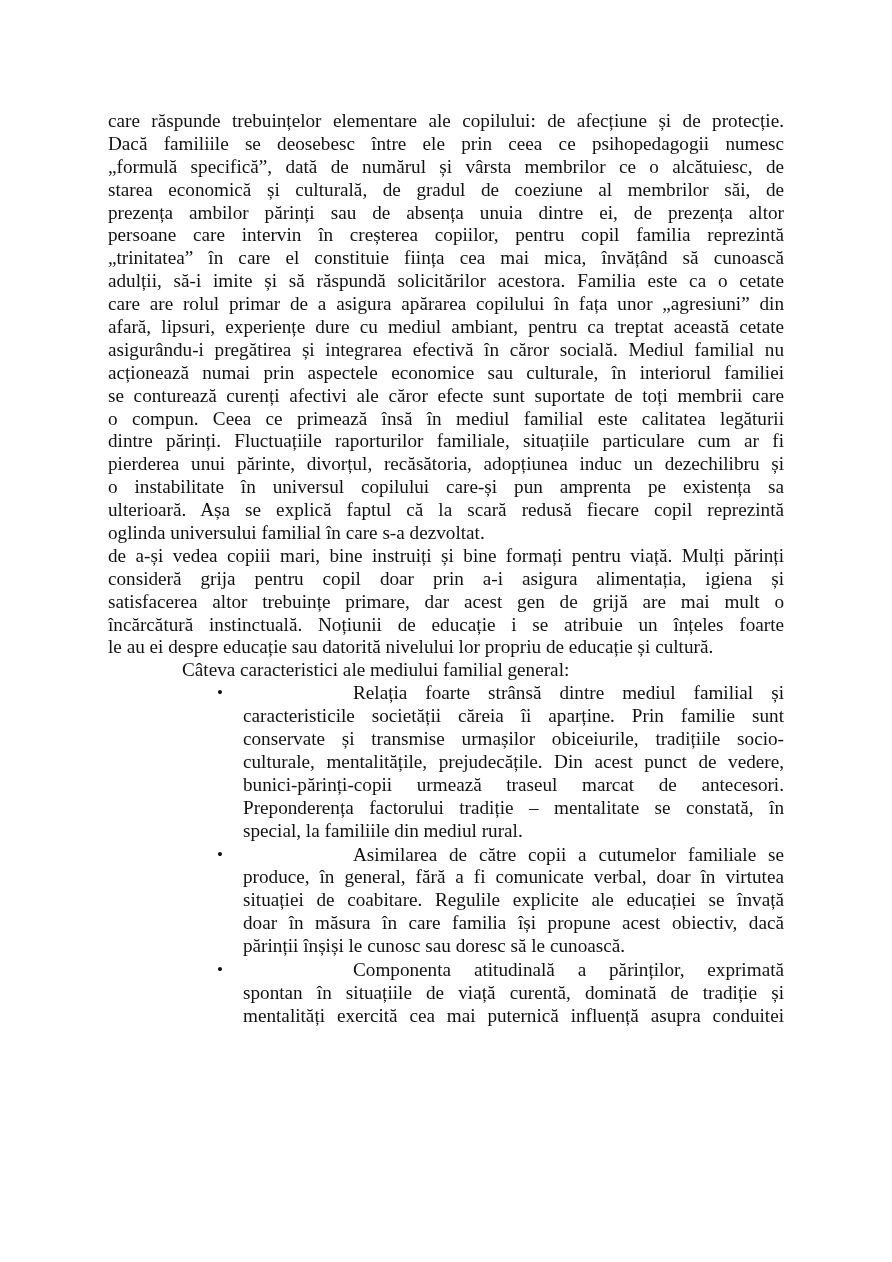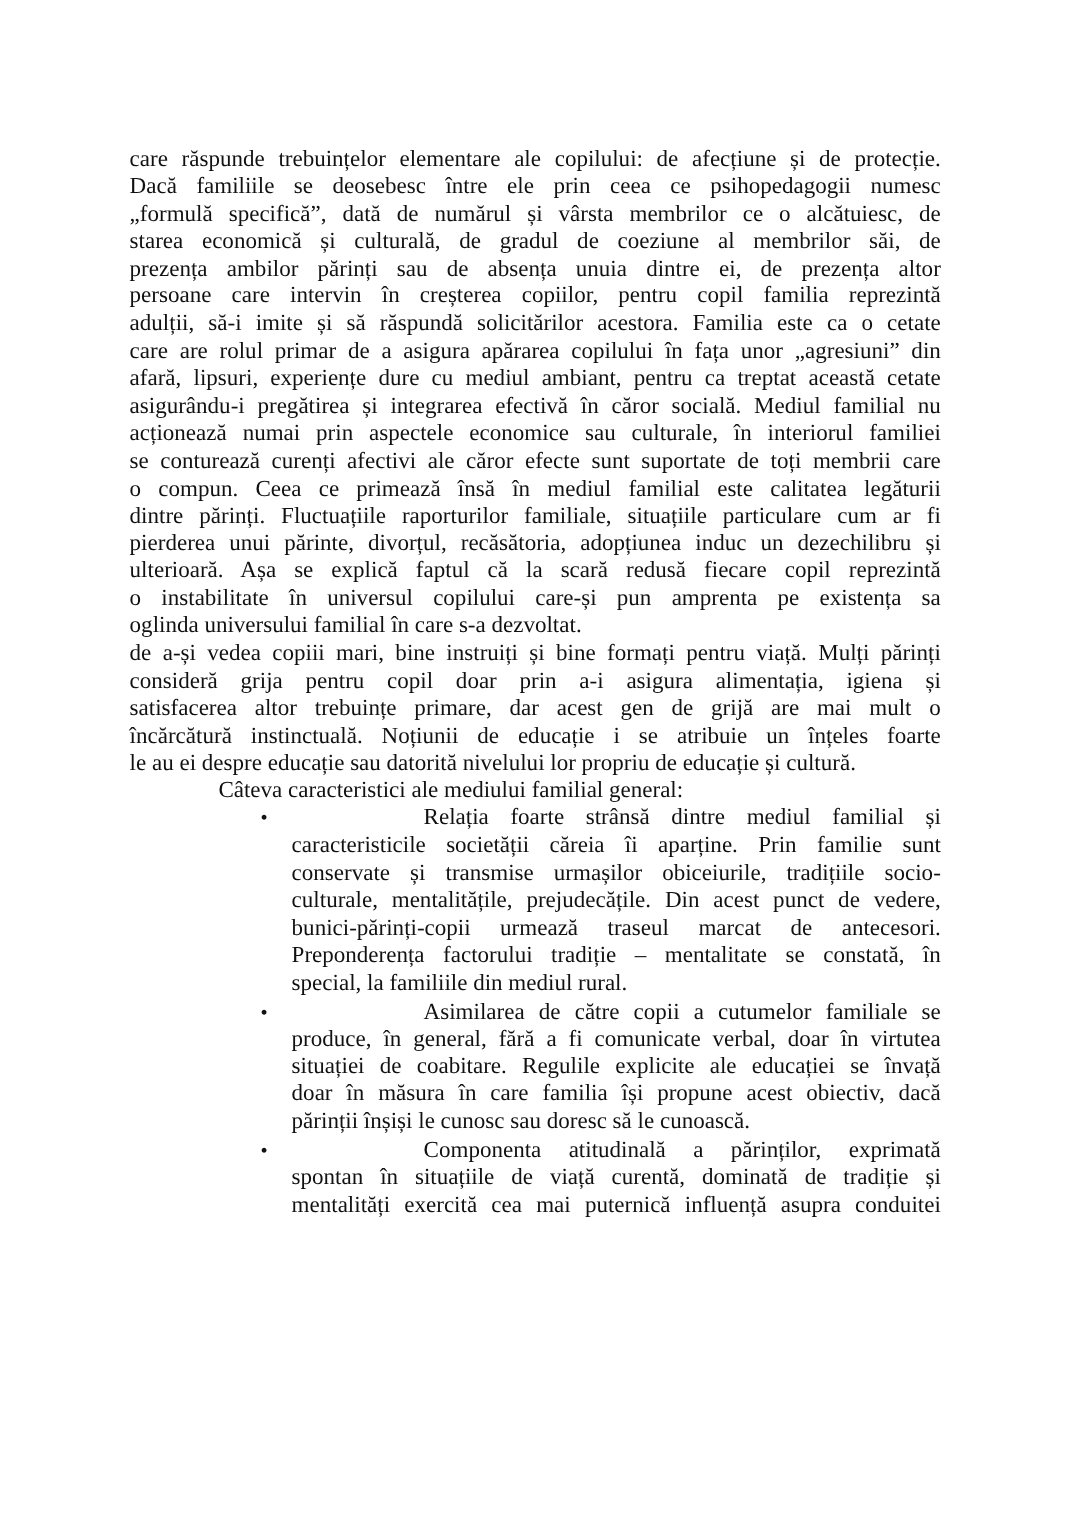--- a/index.html
+++ b/index.html
@@ -3,21 +3,21 @@
 <meta charset="utf-8">
 <style>
   html, body { margin: 0; padding: 0; background: #ffffff; }
   body { width: 892px; height: 1262px; position: relative; overflow: hidden; }
   .page {
     position: absolute; left: 0; top: 0; width: 892px; height: 1262px;
     background: #ffffff; color: #111111;
     font-family: "Liberation Serif", "DejaVu Serif", serif;
     font-size: 19.2px;
   }
-  .body-text { position: absolute; left: 108px; top: 122px; width: 676px; }
+  .body-text { position: absolute; left: 108px; top: 110px; width: 676px; }
   .line {
     height: 22.9px; line-height: 22.9px; white-space: nowrap;
     text-align: justify; text-align-last: justify; overflow: visible;
   }
   .line.last { text-align-last: left; }
   .indent-p { padding-left: 78px; }
   .indent-c { padding-left: 74px; }
   .bullet-item { position: relative; margin-left: 135px; }
   .bullet-item .bullet {
     position: absolute; left: -26px; top: 0; width: 10px;
@@ -32,31 +32,32 @@
 <div class="page">
   <div class="body-text">
 
     <div>
       <div class="line">care răspunde trebuințelor elementare ale copilului: de afecțiune și de protecție.</div>
       <div class="line">Dacă familiile se deosebesc între ele prin ceea ce psihopedagogii numesc</div>
       <div class="line">„formulă specifică”, dată de numărul și vârsta membrilor ce o alcătuiesc, de</div>
       <div class="line">starea economică și culturală, de gradul de coeziune al membrilor săi, de</div>
       <div class="line">prezența ambilor părinți sau de absența unuia dintre ei, de prezența altor</div>
       <div class="line">persoane care intervin în creșterea copiilor, pentru copil familia reprezintă</div>
+      <div class="line">„trinitatea” în care el constituie ființa cea mai mica, învățând să cunoască</div>
       <div class="line">adulții, să-i imite și să răspundă solicitărilor acestora. Familia este ca o cetate</div>
       <div class="line">care are rolul primar de a asigura apărarea copilului în fața unor „agresiuni” din</div>
       <div class="line">afară, lipsuri, experiențe dure cu mediul ambiant, pentru ca treptat această cetate</div>
       <div class="line">asigurându-i pregătirea și integrarea efectivă în căror socială. Mediul familial nu</div>
       <div class="line">acționează numai prin aspectele economice sau culturale, în interiorul familiei</div>
       <div class="line">se conturează curenți afectivi ale căror efecte sunt suportate de toți membrii care</div>
       <div class="line">o compun. Ceea ce primează însă în mediul familial este calitatea legăturii</div>
       <div class="line">dintre părinți. Fluctuațiile raporturilor familiale, situațiile particulare cum ar fi</div>
       <div class="line">pierderea unui părinte, divorțul, recăsătoria, adopțiunea induc un dezechilibru și</div>
+      <div class="line">o instabilitate în universul copilului care-și pun amprenta pe existența sa</div>
       <div class="line">ulterioară. Așa se explică faptul că la scară redusă fiecare copil reprezintă</div>
-      <div class="line">o instabilitate în universul copilului care-și pun amprenta pe existența sa</div>
       <div class="line last">oglinda universului familial în care s-a dezvoltat.</div>
     </div>
 
     <div>
       <div class="line">de a-și vedea copiii mari, bine instruiți și bine formați pentru viață. Mulți părinți</div>
       <div class="line">consideră grija pentru copil doar prin a-i asigura alimentația, igiena și</div>
       <div class="line">satisfacerea altor trebuințe primare, dar acest gen de grijă are mai mult o</div>
       <div class="line">încărcătură instinctuală. Noțiunii de educație i se atribuie un înțeles foarte</div>
       <div class="line last">le au ei despre educație sau datorită nivelului lor propriu de educație și cultură.</div>
     </div>

